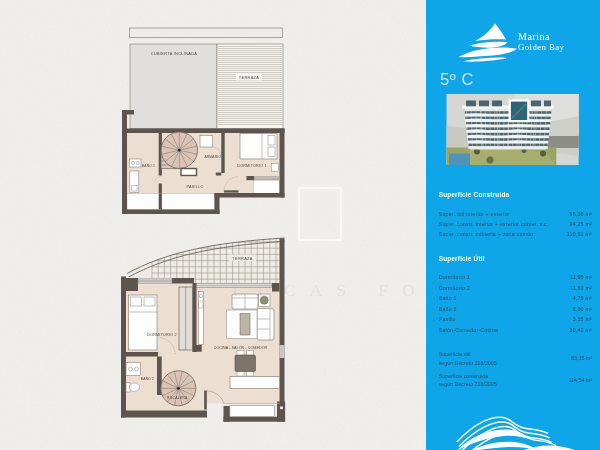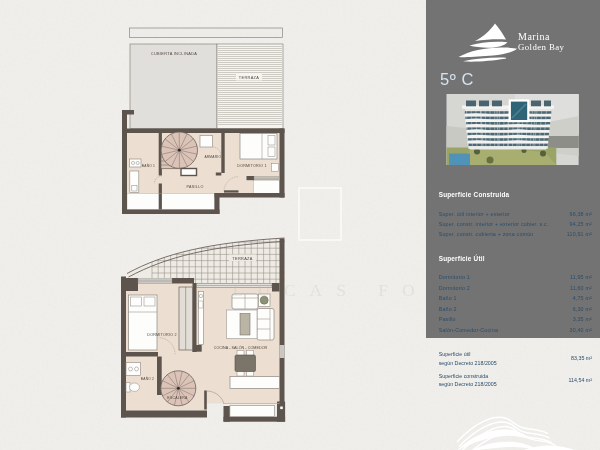--- a/index.html
+++ b/index.html
@@ -307,21 +307,21 @@
 <rect x="277" y="401.5" width="8.1" height="20.2" fill="#5d544d"></rect>
 <rect x="280.2" y="406.5" width="2.6" height="2.6" fill="#fdfdfc"></rect>
 <rect x="229.9" y="405.4" width="44.6" height="11.3" fill="#fdfdfc" stroke="#8d867f" stroke-width="0.6"></rect>
 <line x1="223.5" y1="403.5" x2="279.5" y2="403.5" stroke="#b3aea7" stroke-width="0.7"></line>
     </g>
 
 <rect x="299" y="188" width="42" height="52" fill="none" stroke="rgba(255,255,255,0.6)" stroke-width="2"></rect>
 
 <text x="344" y="296" font-family="Liberation Serif, serif" font-size="17.5" letter-spacing="14" text-anchor="middle" fill="rgba(188,182,172,0.24)">LUCAS FOX</text>
 </svg>
-<div style="position:absolute;left:426px;top:0;width:174px;height:338px;background:#737373">
+<div style="position:absolute;left:426px;top:0;width:174px;height:450px;background:#0ea5e9">
 <svg width="174" height="450" viewBox="426 0 174 450" xmlns="http://www.w3.org/2000/svg" style="position:absolute;left:0;top:0">
 
 <g fill="#ffffff">
 <path d="M495,23.5 C490.5,30 484,36.5 475,41 C485.5,39.2 497,39 506,39.4 C502.5,33.3 498.8,28 495,23.5 Z"></path>
 <path d="M469.5,45.6 C480,42.2 494,41.1 507.5,42.2 C505,45.3 498,47.6 489,47.8 C482,47.9 474.5,47 469.5,45.6 Z"></path>
 <path d="M458.5,57 C470,50.5 487,47 505,47.5 C511,47.7 515,48.2 517,48.8 C513,52 504,54.8 493,55.6 C480,56.6 466,57.8 458.5,57 Z"></path>
 <path d="M463,61.3 C477,58.2 493,57.2 506,57.7 C506.5,58 506,58.6 505,58.8 C491,60.9 473,62.5 463,61.3 Z"></path>
 </g>
 
 <text x="518" y="40" font-family="Liberation Serif, serif" font-size="10" fill="#fff" letter-spacing="0.5">Marina</text>

